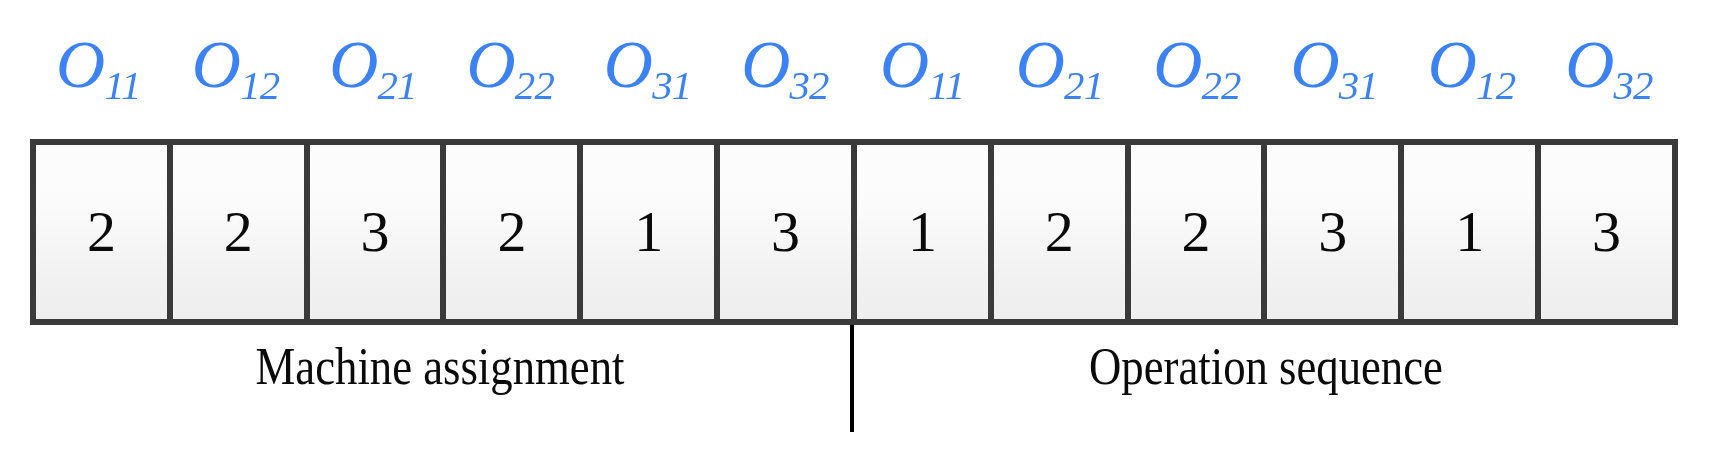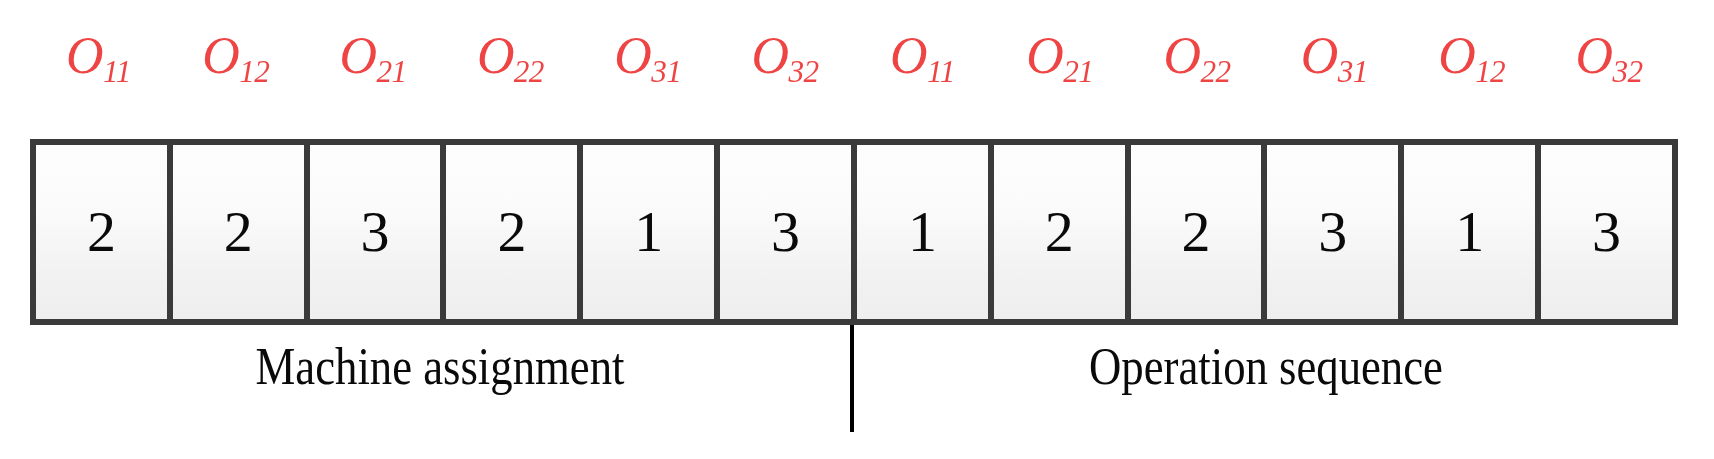--- a/index.html
+++ b/index.html
@@ -33,23 +33,23 @@
   .label-cell {
     flex: 1 1 0;
     display: flex;
     align-items: flex-start;
     justify-content: center;
     height: 112px;
   }
   .op-label {
     font-family: "Liberation Serif", "DejaVu Serif", serif;
     font-style: italic;
-    font-size: 52px;
+    font-size: 68px;
     line-height: 1;
-    color: #ef4444;
+    color: #3b82f6;
     white-space: nowrap;
     letter-spacing: 0;
     display: inline-block;
     padding-top: 12px;
   }
   .op-label .base {
     font-style: italic;
     font-weight: 400;
   }
   .op-label .sub {

